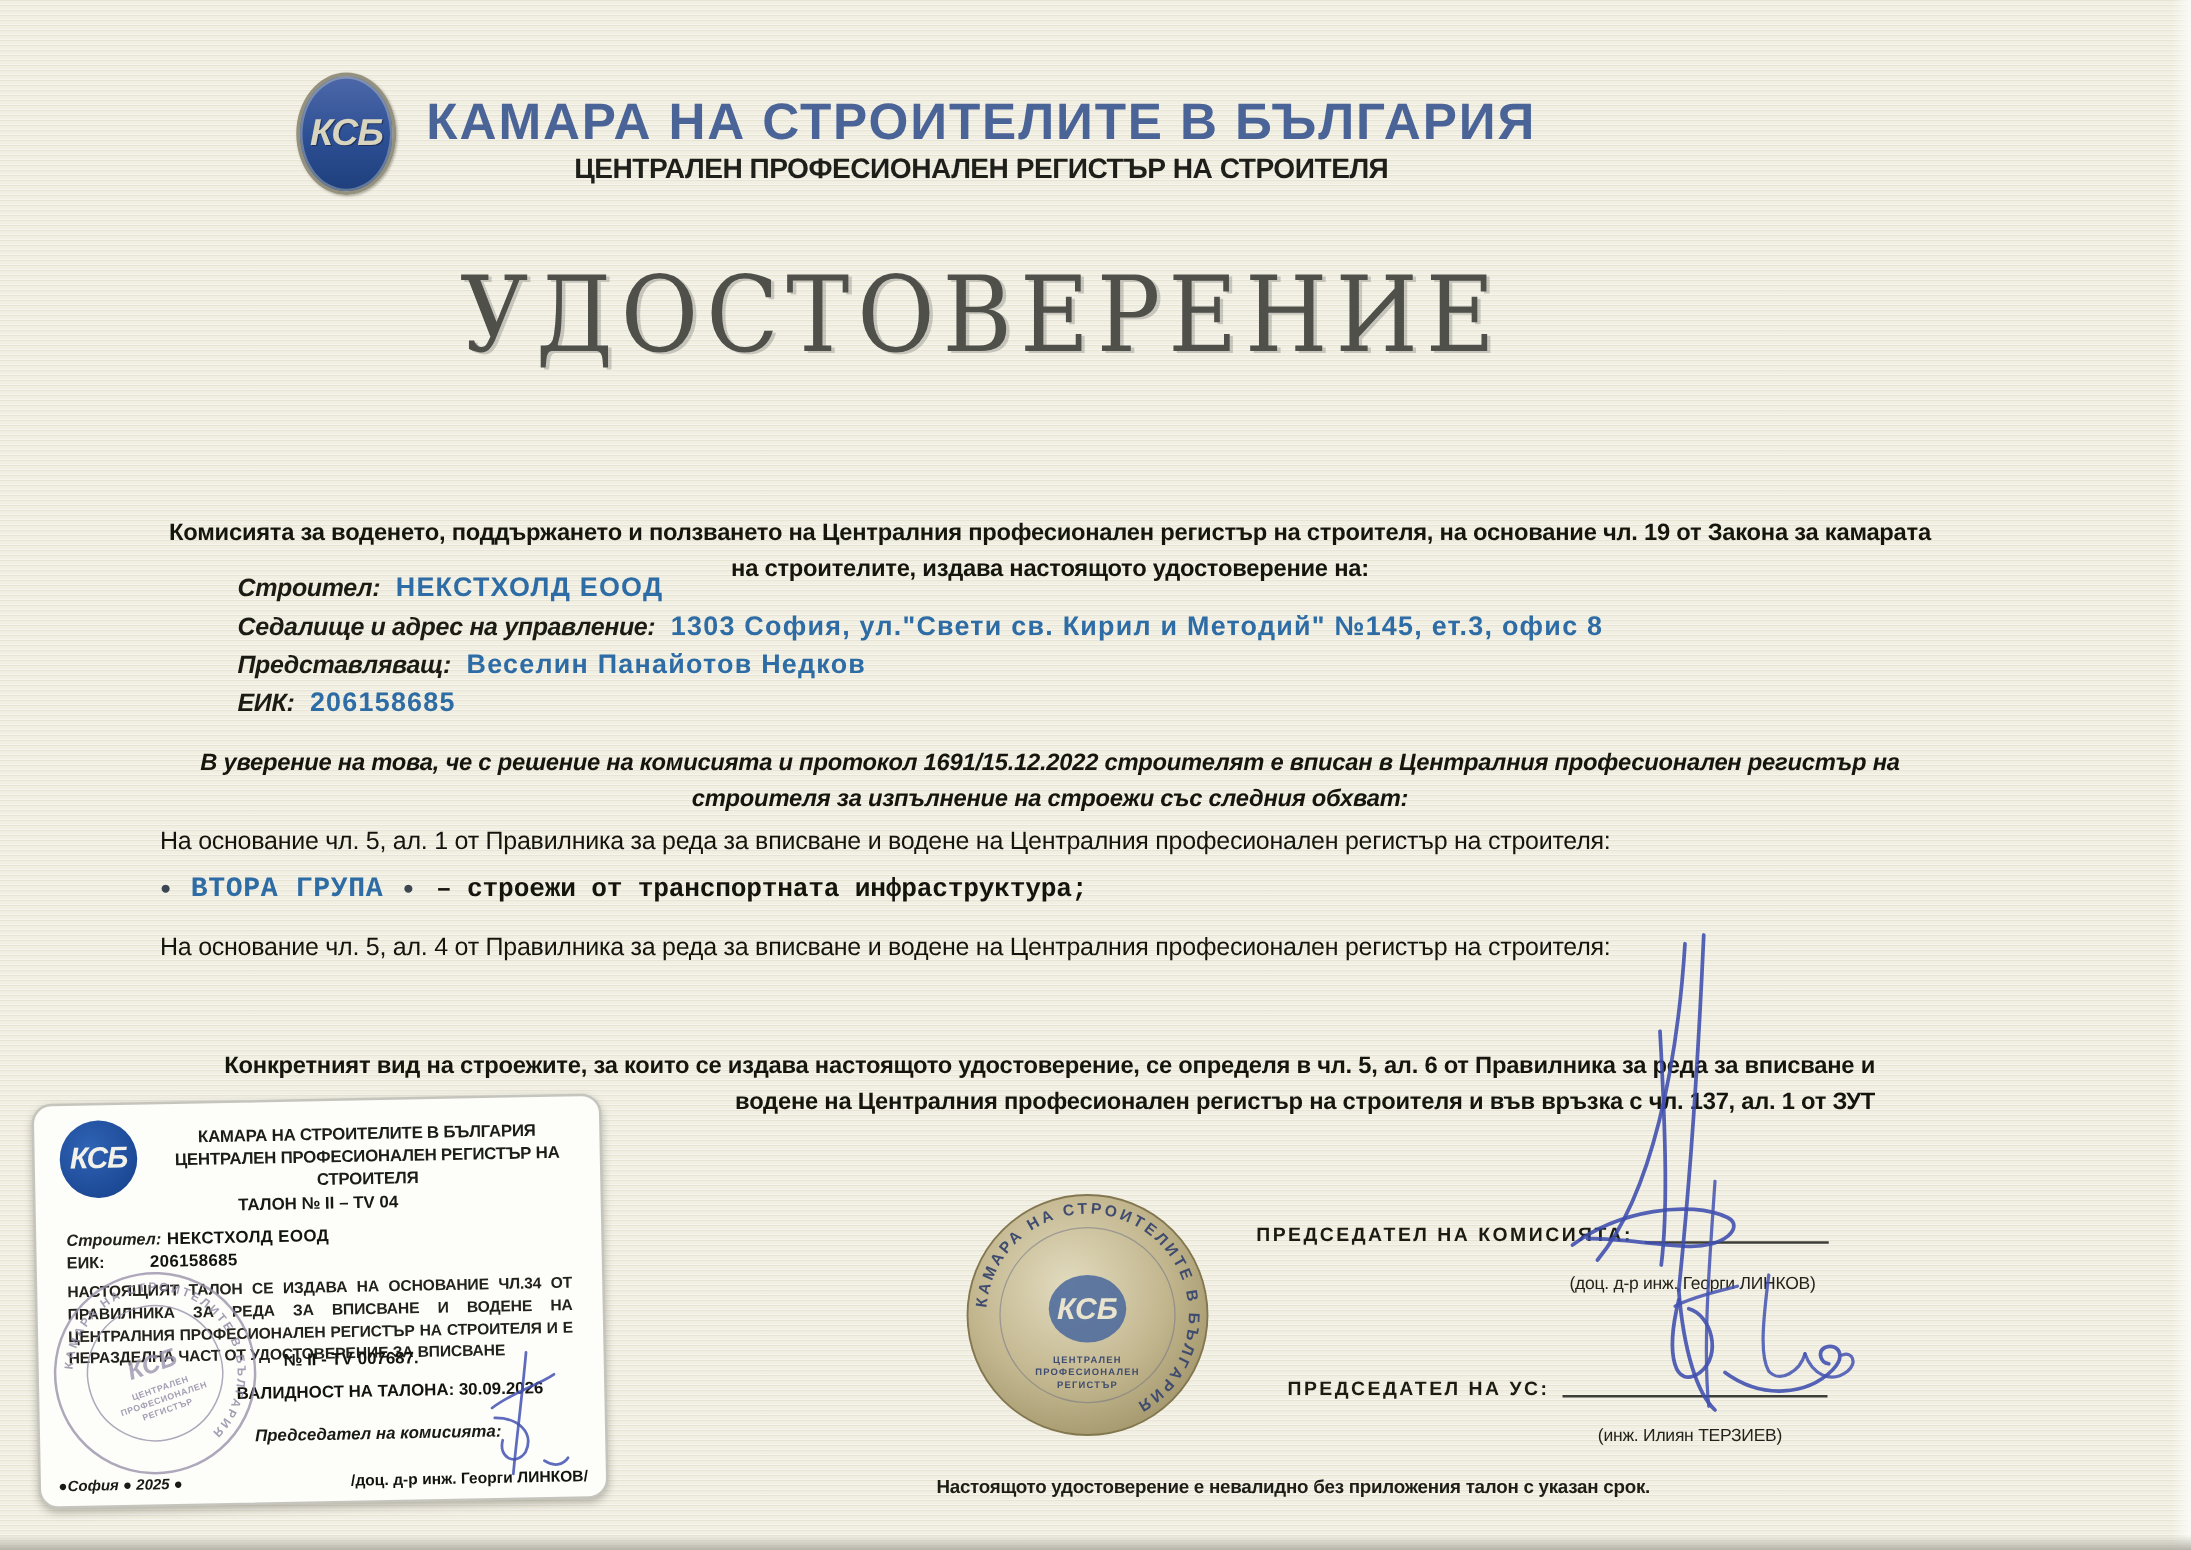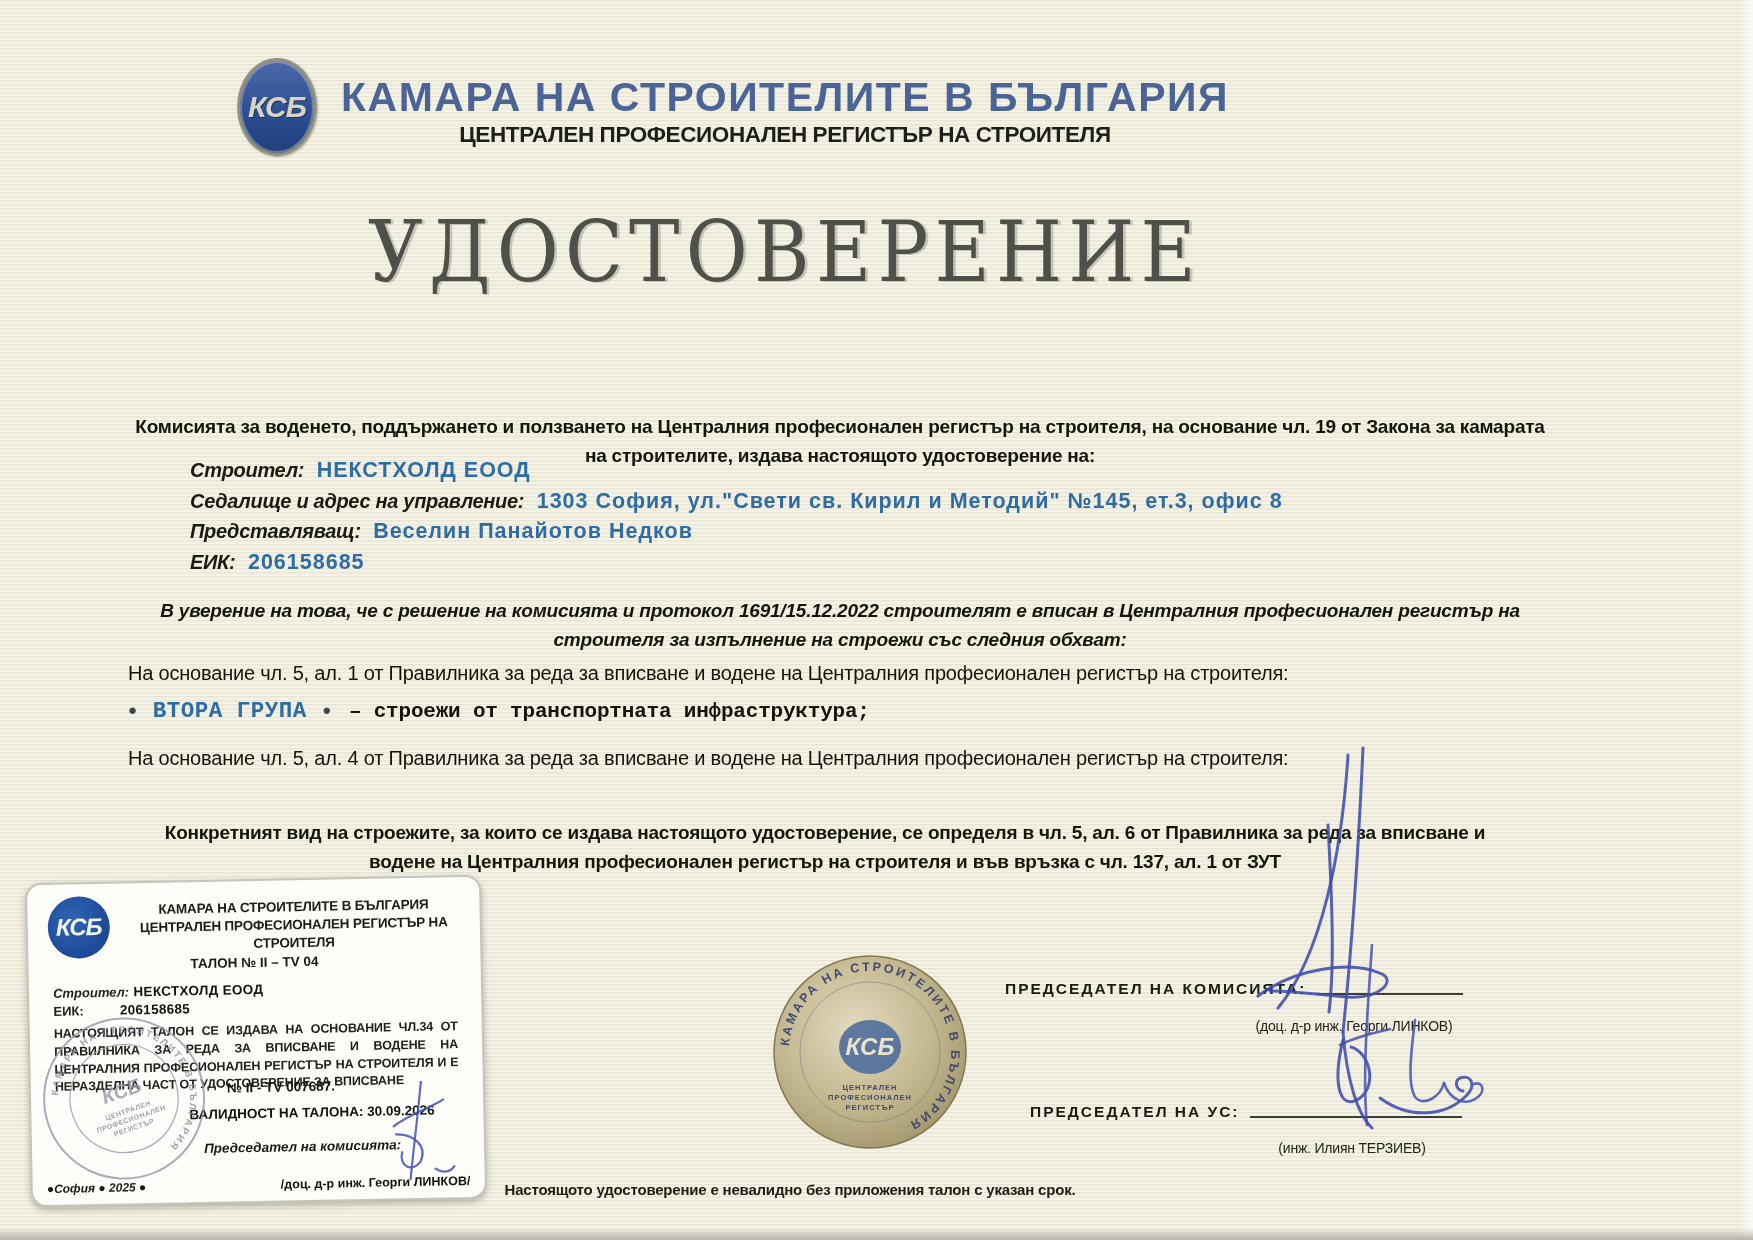--- a/index.html
+++ b/index.html
@@ -35,21 +35,21 @@
   .cert-title{position:absolute;left:0;top:203px;width:1570px;text-align:center;
     font-family:"DejaVu Serif","Liberation Serif",serif;font-size:84px;font-weight:400;
     color:#50504b;letter-spacing:7px;transform:scaleX(.9);transform-origin:50% 50%;
     text-shadow:3px 1px 0 rgba(95,95,88,.28);}
   .cert-number{position:absolute;left:0;top:360px;width:1570px;text-align:center;
     font-size:22px;font-weight:bold;letter-spacing:4px;color:#121209;}
   .para{position:absolute;font-weight:bold;font-size:19px;line-height:1.5;
     letter-spacing:-0.2px;color:#15150e;text-align:center;}
   .p-intro{left:130px;top:401px;width:1420px;margin-top:12px;}
   .p-confirm{left:130px;top:597px;width:1420px;font-style:italic;}
-  .p-specifics{left:150px;top:818px;width:1350px;line-height:1.55;}
+  .p-specifics{left:150px;top:838px;width:1350px;line-height:1.55;text-align:right;}
 
   .fields{position:absolute;left:190px;top:458px;}
   .f-row{height:30.5px;white-space:nowrap;}
   .f-label{font-style:italic;font-weight:bold;font-size:20px;color:#1b1b14;letter-spacing:-0.3px;}
   .f-value{font-weight:bold;font-size:21.5px;color:#2e6ca5;letter-spacing:1px;margin-left:8px;}
 
   .basis{position:absolute;left:128px;font-weight:normal;font-size:20px;letter-spacing:-0.2px;color:#14140d;white-space:nowrap;}
   .b1{top:662px;} .b2{top:747px;}
   .scope{position:absolute;left:128px;white-space:nowrap;font-family:Liberation Mono, monospace;}
   .s1{top:698px;} .s2{top:781px;}
@@ -96,21 +96,21 @@
   .sline{flex:1;border-bottom:2.5px solid #3e3e38;margin:0 0 3px 10px;}
   .sign-name{position:absolute;text-align:center;font-size:14px;color:#23231b;letter-spacing:-0.2px;}
   .n1{left:1248px;top:1018px;width:212px;}
   .n2{left:1252px;top:1140px;width:200px;}
   .sig-big{position:absolute;left:1230px;top:700px;}
   .sig-small{position:absolute;left:1320px;top:925px;}
   .ink{stroke:#3d4dae;stroke-width:3;fill:none;stroke-linecap:round;opacity:.88;}
   .ink2{stroke:#4352b2;stroke-width:2.6;fill:none;stroke-linecap:round;opacity:.85;}
   .ink3{stroke:#4352b2;stroke-width:2.2;fill:none;stroke-linecap:round;opacity:.85;}
 
-  .footer-note{position:absolute;left:260px;top:1181px;width:1060px;text-align:center;
+  .footer-note{position:absolute;left:260px;top:1181px;width:1060px;text-align:right;
     font-size:15px;font-weight:bold;color:#1d1d16;letter-spacing:-0.2px;}
 
   .seal-ring-text{font-size:12.5px;font-weight:bold;letter-spacing:2.5px;fill:#3f4c70;}
   .seal-sub{font-size:7.5px;font-weight:bold;fill:#3f4c70;text-anchor:middle;letter-spacing:1px;}
   .seal-ksb{font-size:24px;font-weight:bold;font-style:italic;fill:#e9e4cd;text-anchor:middle;}
   .stamp-ring-text{font-size:9.5px;font-weight:bold;letter-spacing:2px;fill:#8e87a2;}
   .stamp-sub{font-size:7px;font-weight:bold;fill:#8e87a2;text-anchor:middle;letter-spacing:.5px;}
   .stamp-ksb{font-size:20px;font-weight:bold;font-style:italic;fill:#9c95ae;text-anchor:middle;}
 </style>
 </head>

